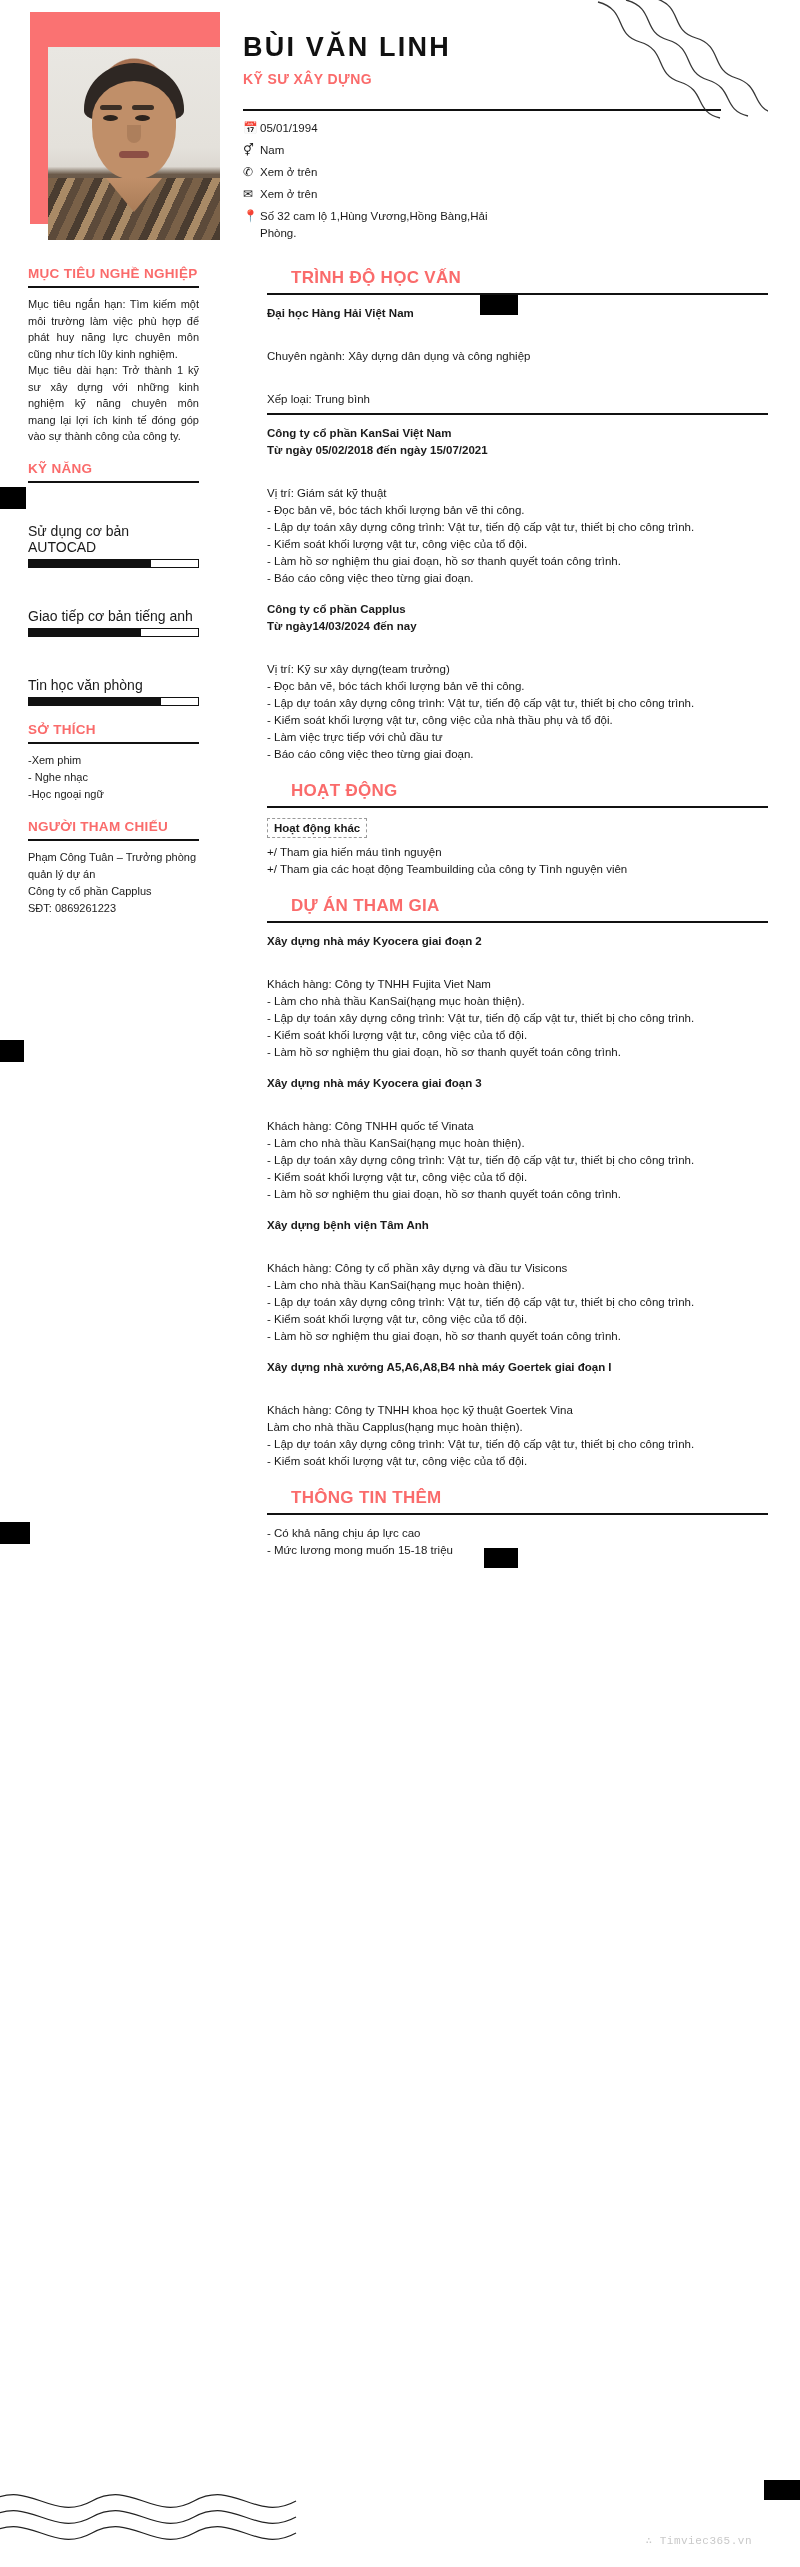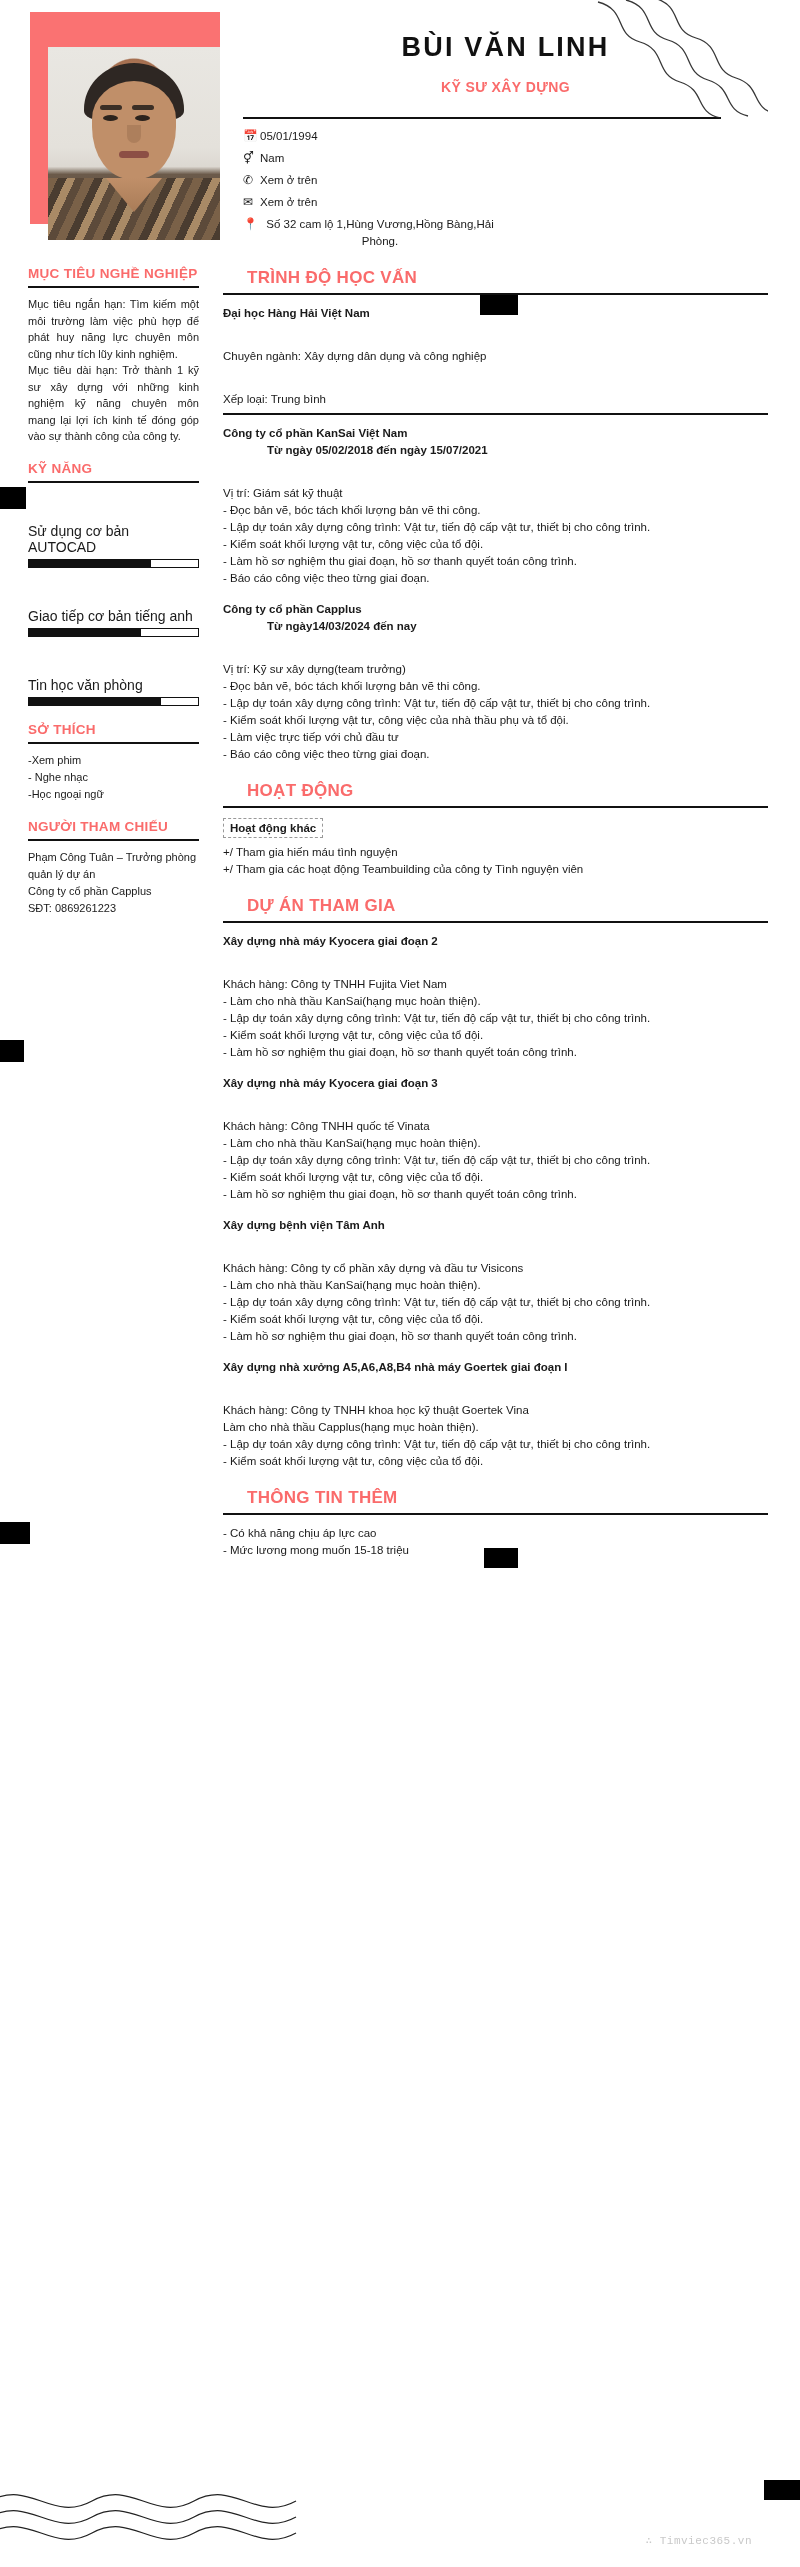--- a/index.html
+++ b/index.html
@@ -15,21 +15,20 @@
     min-height: 2567px;
     background: #fff;
     overflow: hidden;
   }
 
   
   .header {
     position: relative;
     height: 240px;
     padding: 0;
-    text-align: center;
   }
   .photo-wrap {
     position: absolute;
     left: 30px;
     top: 12px;
     width: 190px;
     height: 228px;
   }
   .photo-accent {
     position: absolute;
@@ -105,21 +104,21 @@
     opacity: .9;
   }
   .name {
     margin-top: 32px;
     font-size: 27px;
     font-weight: bold;
     letter-spacing: 2.2px;
     color: #111;
   }
   .job-title {
-    margin-top: 16px;
+    margin-top: 8px;
     font-size: 14px;
     font-weight: bold;
     color: #fa6b6b;
     letter-spacing: .4px;
   }
   .contact-rule {
     margin-top: 22px;
     width: 478px;
     border-top: 2.5px solid #111;
   }
@@ -137,21 +136,21 @@
     flex: 0 0 17px;
     display: inline-flex;
     justify-content: flex-start;
     align-items: center;
     font-size: 12px;
     line-height: 17px;
   }
   .contact-row .ctext { max-width: 240px; }
 
   
-  .columns { display: flex; align-items: flex-start; }
+  .columns { display: flex; align-items: flex-start; gap: 44px; }
   .col-left {
     width: 213px;
     flex: 0 0 213px;
     padding: 10px 14px 0 28px;
   }
   .col-right {
     width: 560px;
     flex: 1 1 auto;
     padding: 10px 32px 0 10px;
   }
@@ -186,21 +185,21 @@
     border: 1.4px solid #111;
     background: #fff;
   }
   .skill-fill { position: absolute; left: 0; top: 0; bottom: 0; background: #111; }
 
   .hobby-line { font-size: 11px; line-height: 17px; }
   .ref-line { font-size: 11px; line-height: 17px; }
 
   .entry { margin-bottom: 14px; }
   .entry-title { font-size: 11.5px; font-weight: bold; line-height: 17px; }
-  .entry-sub { font-size: 11.5px; font-weight: bold; line-height: 17px; margin-left: 44px; }
+  .entry-sub { font-size: 11.5px; font-weight: bold; line-height: 17px; }
   .entry-meta { font-size: 11.5px; line-height: 17px; margin-top: 26px; }
   .bullet { font-size: 11.5px; line-height: 17px; }
 
   .dashed-box {
     border: 1.2px dashed #999;
     padding: 3px 6px;
     display: inline-block;
     font-size: 11.5px;
     font-weight: bold;
     margin-bottom: 6px;

